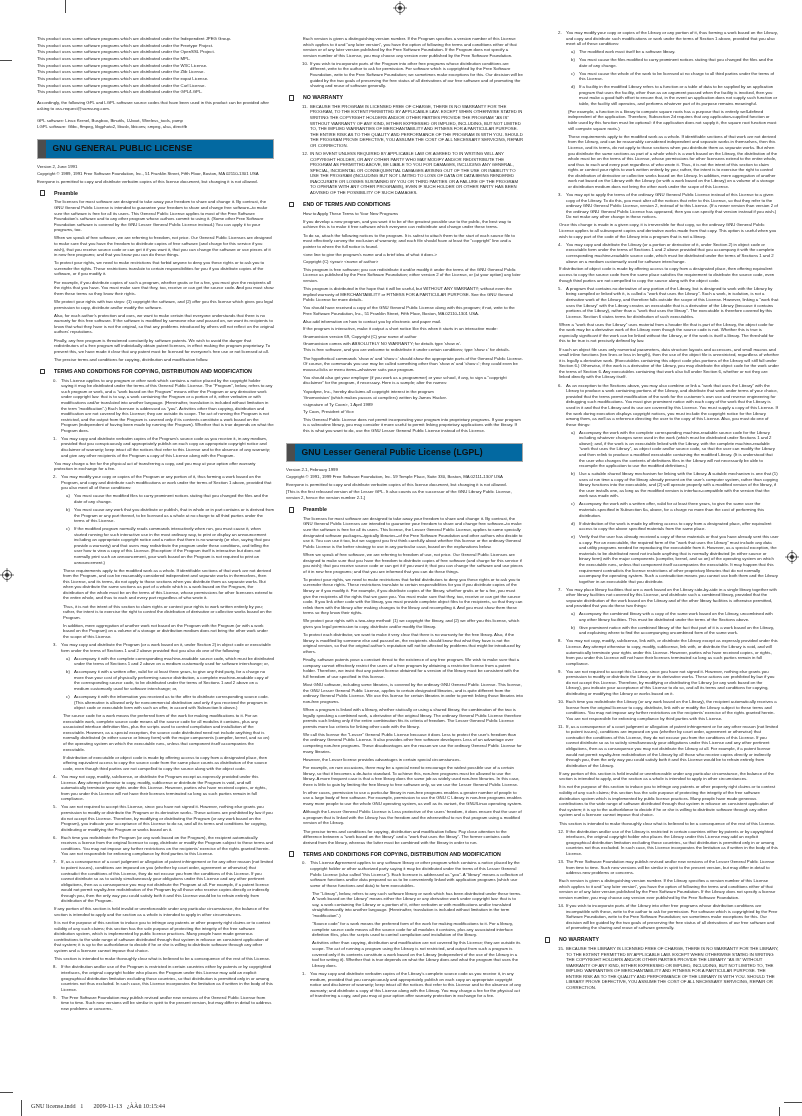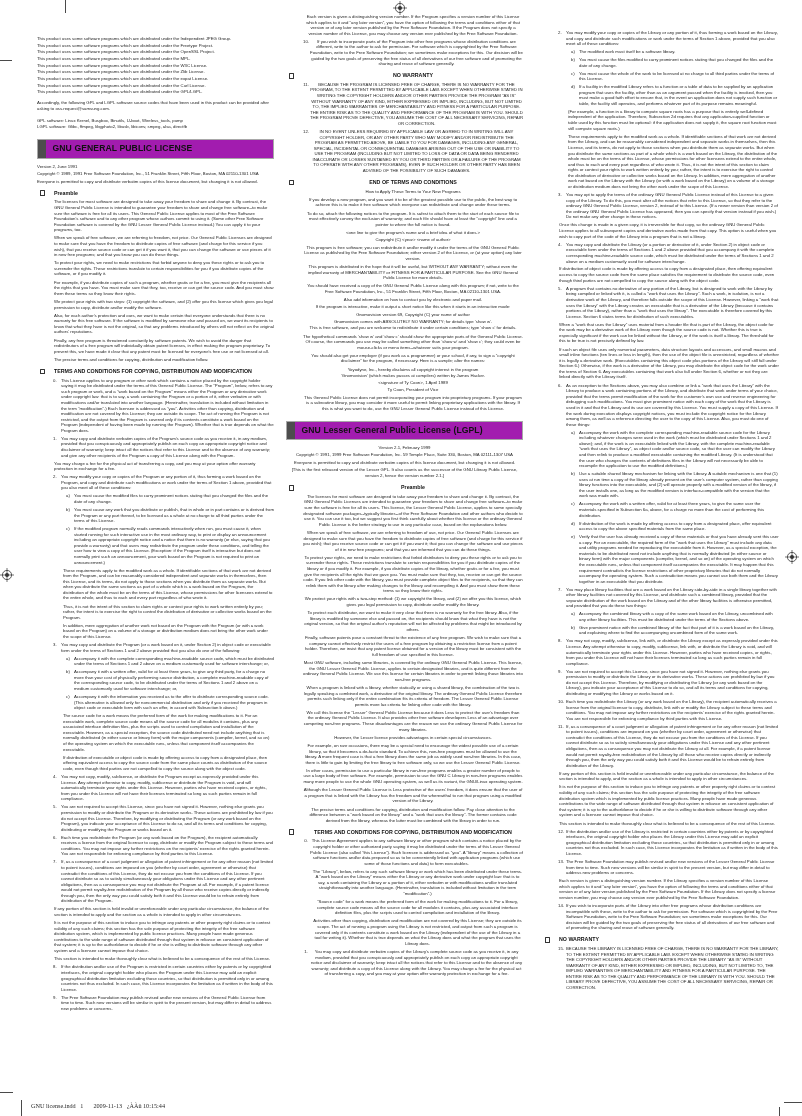--- a/index.html
+++ b/index.html
@@ -1,21 +1,21 @@
 <!DOCTYPE html>
 <html><head>
 <meta charset="utf-8">
 <style>
   html,body{margin:0;padding:0;background:#ffffff;}
   .page{position:relative;width:802px;height:1116px;background:#fff;overflow:hidden;
         font-family:"Liberation Sans","DejaVu Sans",sans-serif;color:#1d1d1d;
         -webkit-text-size-adjust:none;text-rendering:optimizeSpeed;}
   .col{position:absolute;width:237px;max-height:1082px;overflow:hidden;}
   #col0{left:37px;top:36px;}
-  #col1{left:286px;top:14px;text-align:center;}
+  #col1{left:286px;top:36px;}
   #col2{left:542px;top:30px;}
 
   .line{font-size:4.3px;line-height:1.32;margin:0 0 1px 0;}
   .meta{font-size:4.3px;line-height:1.32;margin:0 0 1.8px 0;}
   .p{font-size:4.3px;line-height:1.3;margin:0 0 2.6px 0;}
   .sp{height:4px;}
   .i0{margin-left:0;}
   .i1{margin-left:17px;}
   .i2{margin-left:26px;}
 
@@ -24,21 +24,21 @@
   .li.n2{margin-left:29px;}
   .li .m{flex:0 0 auto;width:8px;}
   .li .lt{flex:1 1 auto;}
 
   .h{position:relative;padding-left:17px;font-weight:bold;font-size:5.3px;line-height:1.25;
      margin:5.5px 0 3px 0;color:#111;}
   .h .cb{position:absolute;left:2.5px;top:0.6px;width:3.8px;height:3.8px;
          border:0.55px solid #333;border-radius:0.5px;background:#fff;}
 
   .banner{display:flex;align-items:stretch;border:0.7px solid #a8a8a8;
-          margin:9px 0 5px 0;height:17.5px;background:#a21caf;}
+          margin:9px 0 5px 0;height:17.5px;background:#0369a1;}
   .banner .bsq{flex:0 0 auto;width:7.5px;background:#4d4d4d;}
   .banner .bt{font-weight:bold;font-size:8.6px;line-height:17.5px;padding-left:7px;
               color:#101010;white-space:nowrap;letter-spacing:0.1px;}
 
   .footer{position:absolute;left:31px;top:1102px;font-family:"Liberation Serif","DejaVu Serif",serif;
           font-size:6.2px;color:#2a2a2a;white-space:pre;}
   .fgap{display:inline-block;width:10px;}
 
   .cropmark{position:absolute;background:#4a4a4a;}
   .regmark{position:absolute;width:14px;height:14px;}

